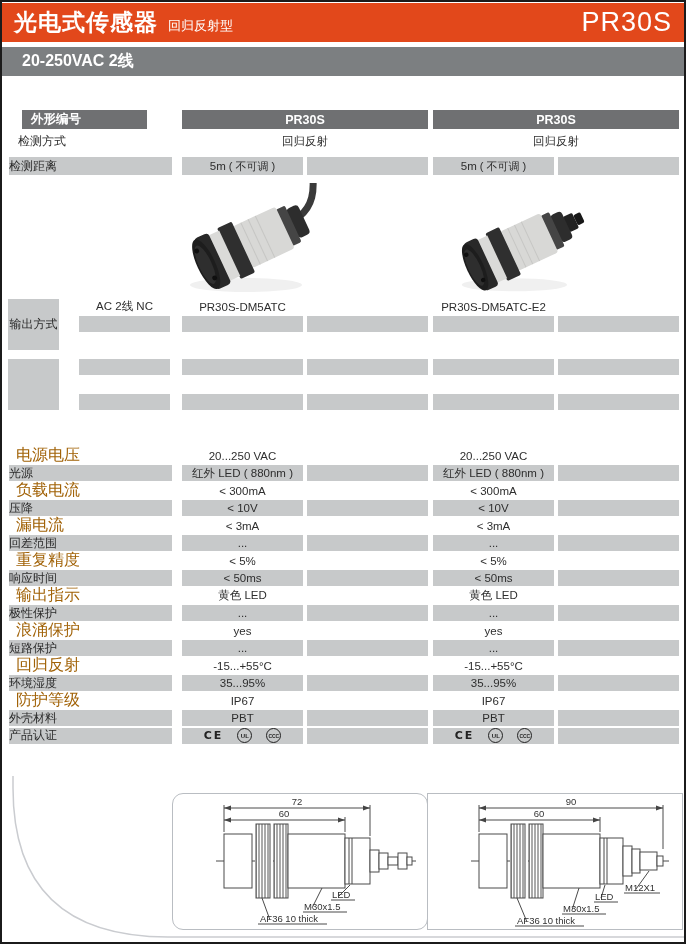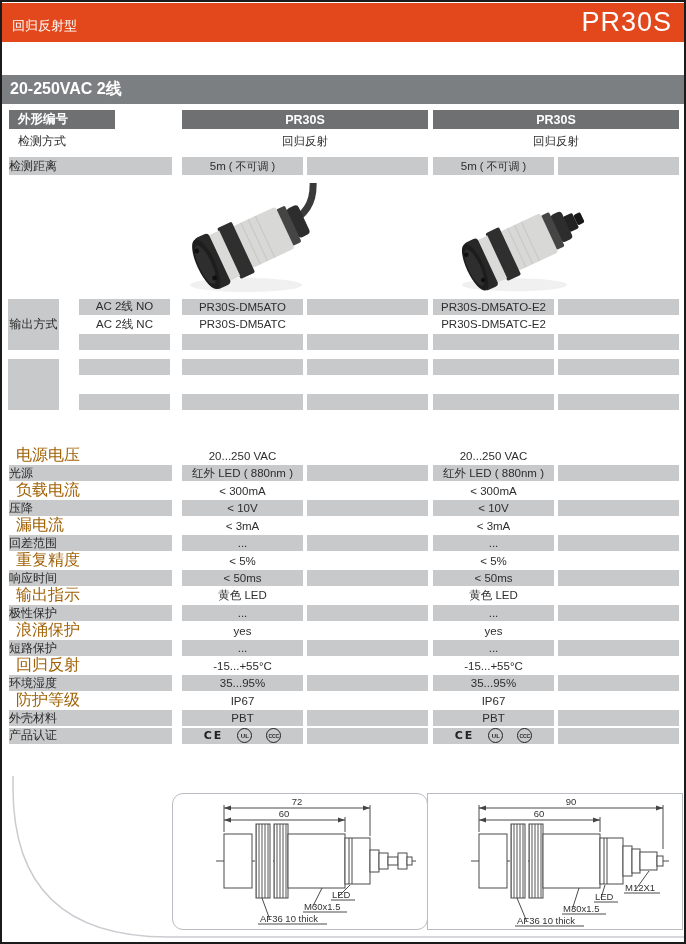--- a/index.html
+++ b/index.html
@@ -6,34 +6,34 @@
   .page{position:relative;width:686px;height:944px;box-sizing:border-box;border:2px solid #1b1b1b;
         background:#fff;font-family:"Liberation Sans",sans-serif;overflow:hidden;}
 
   
   .orange-bar{position:absolute;left:0;right:0;top:1px;height:39px;background:#E2481B;color:#fff;
               display:flex;align-items:center;}
   .orange-bar .title{font-size:23px;font-weight:700;padding-left:12px;letter-spacing:1px;}
   .orange-bar .subtitle{font-size:13px;margin-left:10px;margin-top:6px;}
   .orange-bar .model{margin-left:auto;padding-right:12px;font-size:27px;font-weight:400;letter-spacing:1px;}
   .gray-bar{position:absolute;left:0;right:0;top:45px;height:29px;background:#7C7F81;color:#fff;
-            display:flex;align-items:center;font-size:16px;font-weight:700;padding-left:8px;box-sizing:border-box;margin-top:28px;}
+            display:flex;align-items:center;font-size:16px;font-weight:700;padding-left:20px;box-sizing:border-box;}
 
   
   .cell{position:absolute;display:flex;align-items:center;justify-content:center;
         font-size:11.5px;color:#2e2e2e;box-sizing:border-box;}
   .g{background:#C7C9CA;}
   .dark{background:#6F7072;color:#fff;font-weight:700;font-size:12.5px;}
   .lblbar{left:7px;width:163px;justify-content:flex-start;font-size:12px;color:#2b2b2b;}
   .c1f{left:180px;width:246px;} .c2f{left:431px;width:246px;}
   .c1m{left:180px;width:121px;} .c1s{left:305px;width:121px;}
   .c2m{left:431px;width:121px;} .c2s{left:556px;width:121px;}
 
   .hdr-row .cell{top:108px;height:19px;}
-  .hdr-corner{left:7px;width:106px;justify-content:flex-start;padding-left:9px;}
+  .hdr-corner{left:20px;width:125px;justify-content:flex-start;padding-left:9px;}
 
   .mode-row .cell{top:128px;height:22px;}
   .mode-lbl{left:7px;width:163px;justify-content:flex-start;padding-left:9px;font-size:12px;}
 
   .range-row .cell{top:155px;height:18px;}
   .note{font-size:11px;margin-left:3px;}
 
   
   .oblock{position:absolute;left:0;right:0;}
   .orow{position:relative;height:17.5px;}
@@ -62,20 +62,21 @@
   .draw{width:100%;height:100%;}
   .draw text{font-family:"Liberation Sans",sans-serif;font-size:9.5px;fill:#333;}
   .photo{position:absolute;}
 </style>
 </head>
 <body>
 
 <div class="page">
 
   <div class="orange-bar">
+    <span class="title">光电式传感器</span>
     <span class="subtitle">回归反射型</span>
     <span class="model">PR30S</span>
   </div>
   <div class="gray-bar">
     <span>20-250VAC 2线</span>
   </div>
 
   <div class="hdr-row">
     <div class="cell dark hdr-corner">外形编号</div>
     <div class="cell dark c1f">PR30S</div>
@@ -137,27 +138,20 @@
       <rect x="-56" y="-28" width="16" height="56" rx="4" fill="#282828"></rect>
       <ellipse cx="-55" cy="0" rx="9" ry="27" fill="#1d1d1d"></ellipse>
       <ellipse cx="-56" cy="0" rx="6.5" ry="21" fill="#2e2e2e"></ellipse>
       <circle cx="-58" cy="-16" r="2.4" fill="#0f0f0f"></circle>
       <circle cx="-53" cy="16" r="2.4" fill="#0f0f0f"></circle>
     </g>
   </svg>
 
   <div class="oblock" style="top:296px">
     <div class="obig g">输出方式</div>
-    <div class="orow">
-      <div class="cell g osub">AC 2线  NO</div>
-      <div class="cell g c1m">PR30S-DM5ATO</div>
-      <div class="cell g c1s"></div>
-      <div class="cell g c2m">PR30S-DM5ATO-E2</div>
-      <div class="cell g c2s"></div>
-    </div>
     <div class="orow">
       <div class="cell osub">AC 2线  NC</div>
       <div class="cell c1m">PR30S-DM5ATC</div>
       <div class="cell c2m">PR30S-DM5ATC-E2</div>
     </div>
     <div class="orow">
       <div class="cell g osub"></div>
       <div class="cell g c1m"></div>
       <div class="cell g c1s"></div>
       <div class="cell g c2m"></div>

